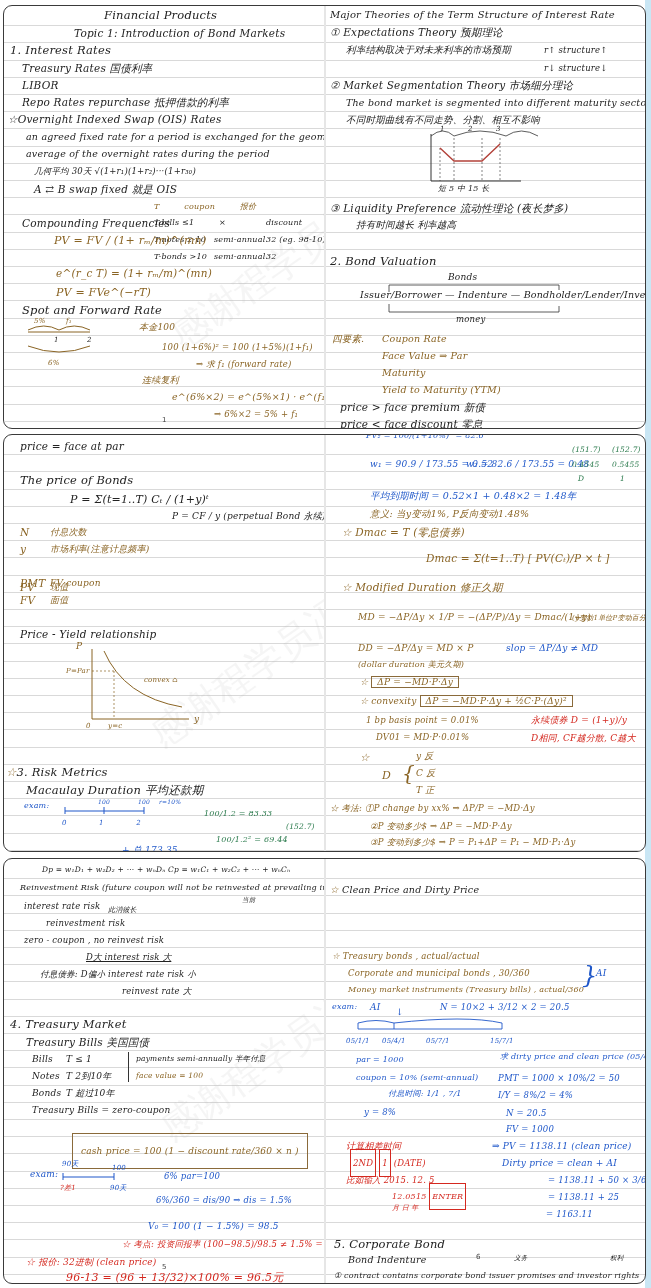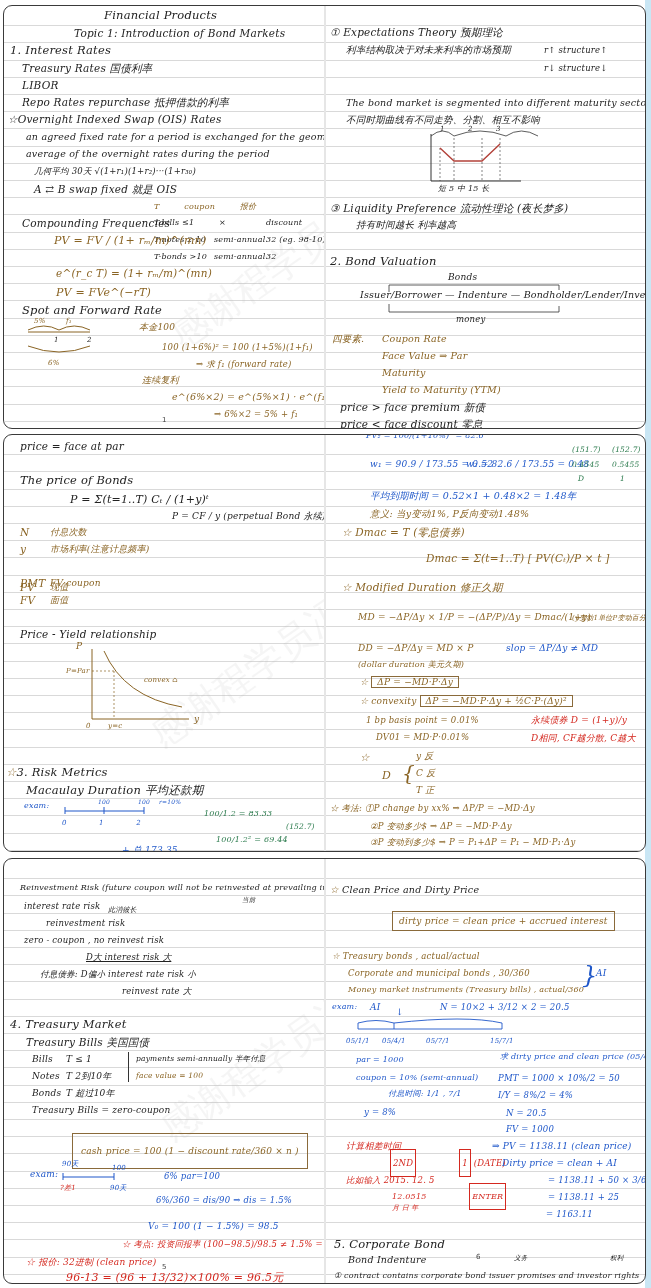--- a/index.html
+++ b/index.html
@@ -15,21 +15,21 @@
   .page.right{left:322px;right:0;}
   .gutter{position:absolute;left:320px;top:0;bottom:0;width:2px;background:#e6e6e6;}
   .ln{position:absolute;white-space:nowrap;font-size:10.5px;line-height:14px;color:#222;
       font-family:"DejaVu Serif","Liberation Serif",serif;font-style:italic;letter-spacing:0.2px;}
   .brown{color:#8a6424;}
   .blue{color:#1f57c9;}
   .red{color:#d4281f;}
   .green{color:#2a7a4c;}
   .hd{font-size:11.5px;}
   .box{border:1.3px solid #8a6a3a;padding:0 5px;}
-  .box-red{border:1.2px solid #d4281f;padding:8px 2px;margin-left:40px;}
+  .box-red{border:1.2px solid #d4281f;padding:8px 2px;}
   .pnum{position:absolute;font-size:7px;color:#444;}
   svg{position:absolute;overflow:visible;}
   .wm{position:absolute;font-size:38px;color:rgba(180,180,180,0.13);transform:rotate(-35deg);
       font-family:"DejaVu Sans",sans-serif;white-space:nowrap;pointer-events:none;}
 </style>
 </head>
 <body>
 
 <div class="rail"></div>
 
@@ -73,24 +73,26 @@
     <div class="ln brown" style="left:135px;top:314px;font-size:9px;">本金100</div>
     <div class="ln brown" style="left:158px;top:334px;font-size:8.5px;">100 (1+6%)² = 100 (1+5%)(1+f₁)</div>
     <div class="ln brown" style="left:192px;top:351px;font-size:8.5px;">⇒ 求 f₁ (forward rate)</div>
     <div class="ln brown" style="left:138px;top:367px;font-size:9px;">连续复利</div>
     <div class="ln brown" style="left:168px;top:384px;font-size:9.5px;">e^(6%×2) = e^(5%×1) · e^(f₁(2−1))</div>
     <div class="ln brown" style="left:210px;top:401px;font-size:8.5px;">⇒ 6%×2 = 5% + f₁</div>
     <div class="pnum" style="left:158px;top:410px;">1</div>
   </div>
   <div class="gutter"></div>
   <div class="page right">
+    <div class="ln" style="left:4px;top:2px;font-size:10px;">Major  Theories  of  the  Term  Structure  of  Interest  Rate</div>
     <div class="ln" style="left:4px;top:19px;">① Expectations  Theory  预期理论</div>
     <div class="ln" style="left:20px;top:37px;font-size:9.5px;">利率结构取决于对未来利率的市场预期</div>
     <div class="ln" style="left:218px;top:37px;font-size:8.5px;">r↑  structure↑</div>
     <div class="ln" style="left:218px;top:55px;font-size:8.5px;">r↓  structure↓</div>
+    <div class="ln" style="left:4px;top:72px;">② Market  Segmentation  Theory  市场细分理论</div>
     <div class="ln" style="left:20px;top:90px;font-size:9.5px;">The  bond  market  is  segmented  into  different  maturity  sector</div>
     <div class="ln" style="left:20px;top:107px;font-size:9.5px;">不同时期曲线有不同走势、分割、相互不影响</div>
     <svg style="left:100px;top:120px;" width="95" height="65">
       <path d="M5,10 Q17,0 28,10 Q54,0 80,10 Q95,0 112,10" fill="none" stroke="#333" stroke-width="0.8"></path>
       <line x1="5" y1="8" x2="5" y2="55" stroke="#333" stroke-width="1"></line>
       <line x1="5" y1="55" x2="95" y2="55" stroke="#333" stroke-width="1"></line>
       <line x1="14" y1="22" x2="14" y2="55" stroke="#333" stroke-width="0.6" stroke-dasharray="2,2"></line>
       <line x1="28" y1="12" x2="28" y2="55" stroke="#333" stroke-width="0.6" stroke-dasharray="2,2"></line>
       <line x1="56" y1="12" x2="56" y2="55" stroke="#333" stroke-width="0.6" stroke-dasharray="2,2"></line>
       <line x1="74" y1="12" x2="74" y2="55" stroke="#333" stroke-width="0.6" stroke-dasharray="2,2"></line>
@@ -201,20 +203,21 @@
     <div class="ln brown" style="left:4px;top:366px;font-size:8.5px;"><span>☆ </span><span>考法: ①P change by xx%  ⇒  ΔP/P = −MD·Δy</span></div>
     <div class="ln brown" style="left:44px;top:384px;font-size:8.5px;">②P 变动多少$  ⇒  ΔP = −MD·P·Δy</div>
     <div class="ln brown" style="left:44px;top:400px;font-size:8.5px;">③P 变动到多少$  ⇒  P = P₁+ΔP = P₁ − MD·P₁·Δy</div>
     <div class="ln" style="left:4px;top:414px;font-size:8px;">Portfolio  Duration  and  Convexity ,  weighted  sum  加权求和</div>
   </div>
 </div>
 
 <div class="spread" style="top:858px;height:426px;">
   <div class="page left">
     <div class="wm" style="left:130px;top:150px;">感谢程学员冯彬投稿</div>
+    <div class="ln" style="left:38px;top:4px;font-size:7.5px;">Dp = w₁D₁ + w₂D₂ + ··· + wₙDₙ        Cp = w₁C₁ + w₂C₂ + ··· + wₙCₙ</div>
     <div class="ln" style="left:16px;top:22px;font-size:8px;">Reinvestment  Risk (future coupon will not be reinvested at prevailing interest rate)</div>
     <div class="ln" style="left:238px;top:34px;font-size:6.5px;">当前</div>
     <div class="ln" style="left:20px;top:40px;font-size:8.5px;">interest  rate  risk</div>
     <div class="ln" style="left:104px;top:44px;font-size:7px;">此消彼长</div>
     <div class="ln" style="left:42px;top:57px;font-size:8.5px;">reinvestment  risk</div>
     <div class="ln" style="left:20px;top:74px;font-size:8.5px;">zero - coupon ,  no  reinvest  risk</div>
     <div class="ln" style="left:82px;top:91px;font-size:8.5px;text-decoration:underline;">D大   interest  risk 大</div>
     <div class="ln" style="left:36px;top:108px;font-size:8.5px;">付息债券: D偏小   interest  rate  risk 小</div>
     <div class="ln" style="left:118px;top:125px;font-size:8.5px;">reinvest  rate  大</div>
     <div class="ln hd" style="left:6px;top:158px;">4. Treasury  Market</div>
@@ -241,21 +244,20 @@
     <div class="ln blue" style="left:152px;top:334px;font-size:8.5px;">6%/360 = dis/90   ⇒ dis = 1.5%</div>
     <div class="ln blue" style="left:144px;top:360px;font-size:9px;">V₀ = 100 (1 − 1.5%) = 98.5</div>
     <div class="ln red" style="left:118px;top:378px;font-size:8.5px;"><span>☆ </span><span>考点: 投资回报率 (100−98.5)/98.5 ≠ 1.5% = (100−98.5)/100</span></div>
     <div class="ln red" style="left:22px;top:396px;font-size:9px;"><span>☆ </span><span>报价: 32进制 (clean price)</span></div>
     <div class="ln red" style="left:62px;top:412px;font-size:11px;">96-13 = (96 + 13/32)×100% = 96.5元</div>
     <div class="pnum" style="left:158px;top:404px;">5</div>
   </div>
   <div class="gutter"></div>
   <div class="page right">
     <div class="ln" style="left:4px;top:24px;font-size:9.5px;"><span class="brown">☆ </span><span>Clean  Price  and  Dirty  Price</span></div>
-    <div class="ln brown box" style="left:66px;top:52px;font-size:9px;padding:2px 6px;">dirty  price = clean  price + accrued  interest</div>
     <div class="ln brown" style="left:6px;top:90px;font-size:8.5px;"><span>☆ </span><span>Treasury  bonds ,  actual/actual</span></div>
     <div class="ln brown" style="left:22px;top:107px;font-size:8.5px;">Corporate  and  municipal  bonds ,  30/360</div>
     <div class="ln brown" style="left:22px;top:124px;font-size:8px;text-align:center;">Money  market  instruments (Treasury bills) ,  actual/360</div>
     <div class="ln blue" style="left:256px;top:96px;font-size:24px;line-height:40px;">}</div>
     <div class="ln blue" style="left:270px;top:107px;font-size:9px;">AI</div>
     <div class="ln blue" style="left:6px;top:141px;font-size:8px;">exam:</div>
     <div class="ln blue" style="left:44px;top:141px;font-size:9px;">AI</div>
     <div class="ln blue" style="left:70px;top:146px;font-size:9px;">↓</div>
     <div class="ln blue" style="left:114px;top:141px;font-size:8.5px;">N = 10×2 + 3/12 × 2 = 20.5</div>
     <svg style="left:30px;top:156px;" width="150" height="18">

